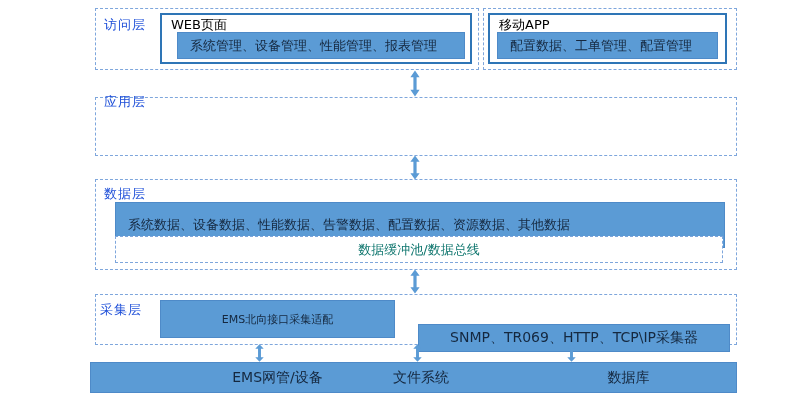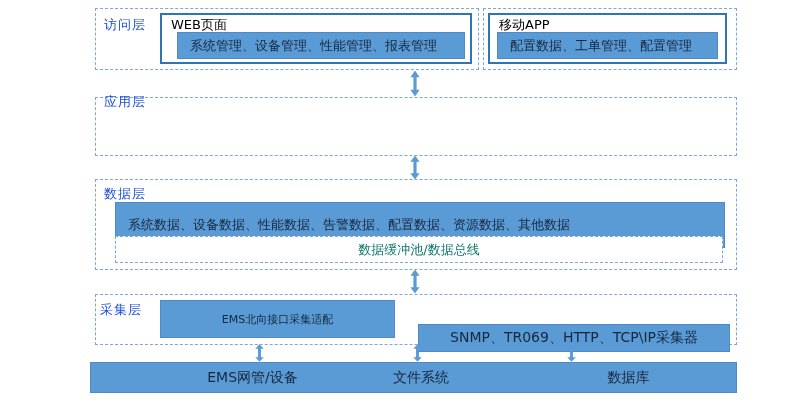--- a/index.html
+++ b/index.html
@@ -88,18 +88,18 @@
       <path d="M6 0.5 L10.6 7.5 L7.6 7.5 L7.6 20.5 L10.6 20.5 L6 27.5 L1.4 20.5 L4.4 20.5 L4.4 7.5 L1.4 7.5 Z" fill="currentColor"></path>
     </svg>
   </div>
   <div class="arrow" style="left:566px; top:344px;">
     <svg width="11" height="18" viewBox="0 0 12 28" preserveAspectRatio="none">
       <path d="M6 0.5 L10.6 7.5 L7.6 7.5 L7.6 20.5 L10.6 20.5 L6 27.5 L1.4 20.5 L4.4 20.5 L4.4 7.5 L1.4 7.5 Z" fill="currentColor"></path>
     </svg>
   </div>
 
   <div class="bottom-bar">
-    <div class="bottom-label" style="left:74px;  width:175px;">EMS网管/设备</div>
+    <div class="bottom-label" style="left:99px;  width:175px;">EMS网管/设备</div>
     <div class="bottom-label" style="left:270px; width:120px;">文件系统</div>
     <div class="bottom-label" style="left:485px; width:105px;">数据库</div>
   </div>
 
 </div>
 
 </body></html>

